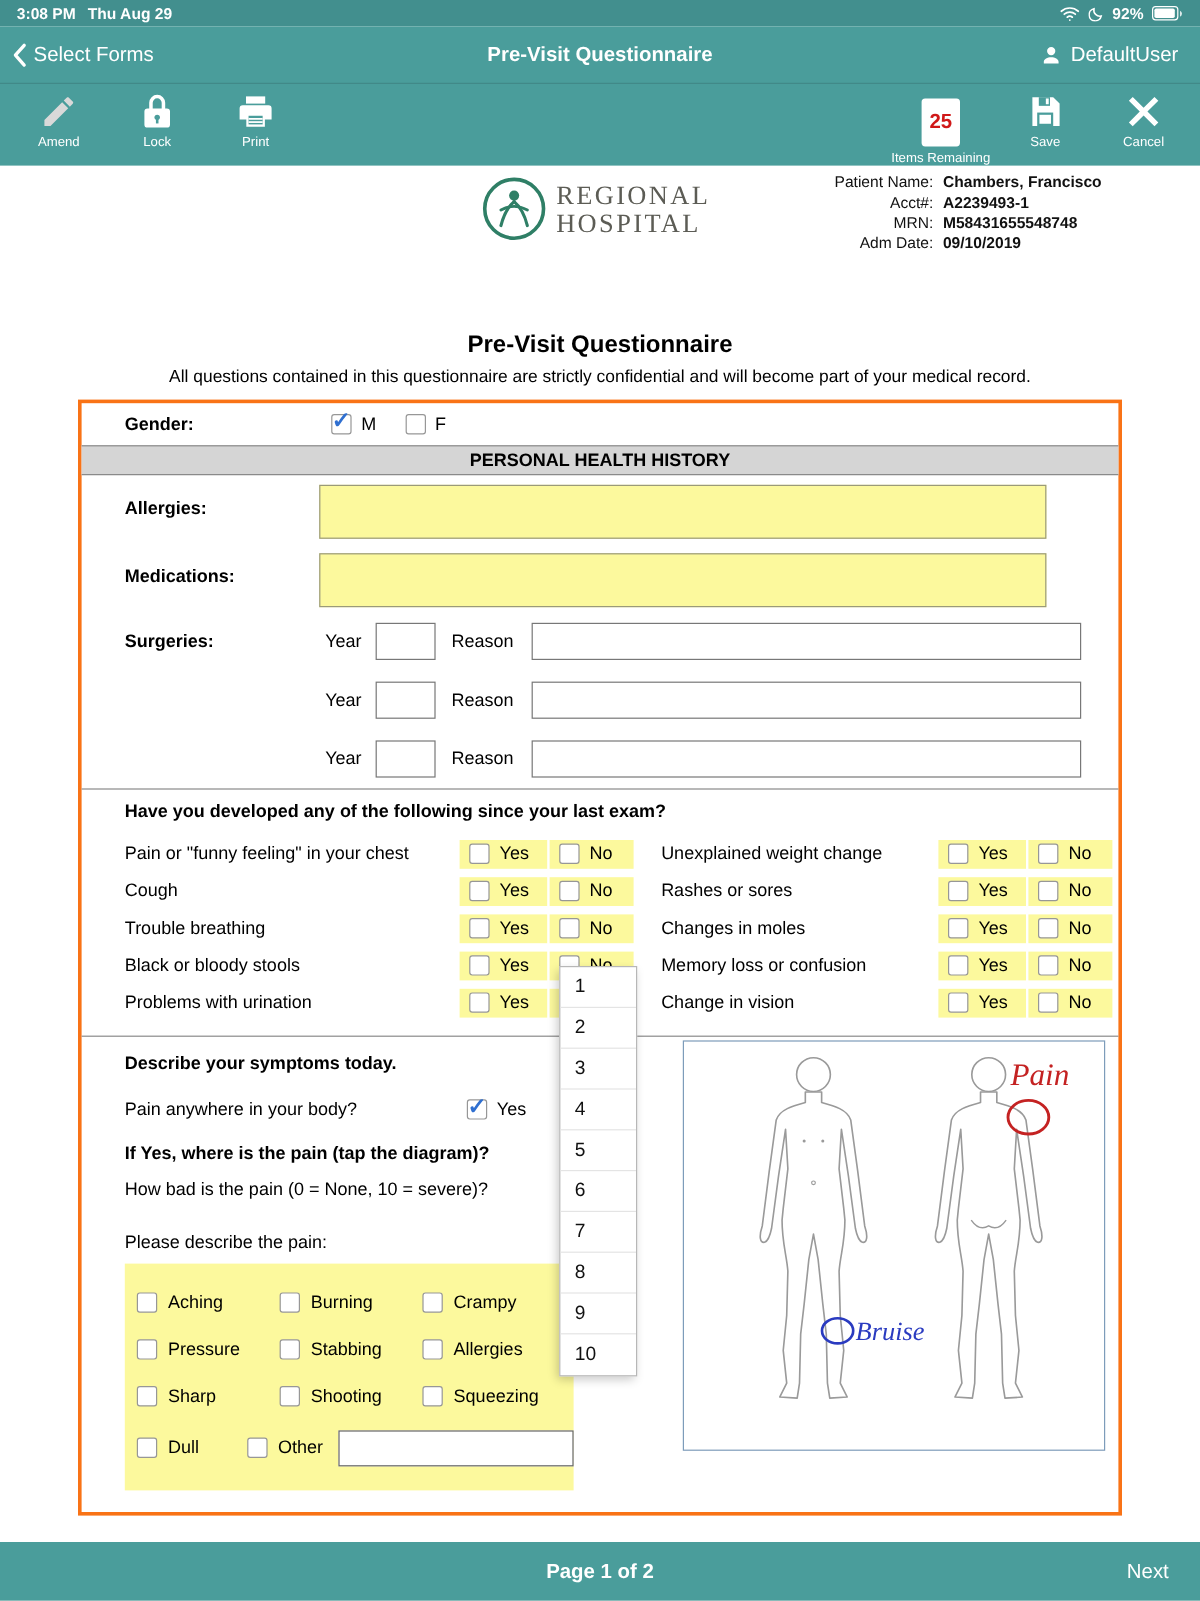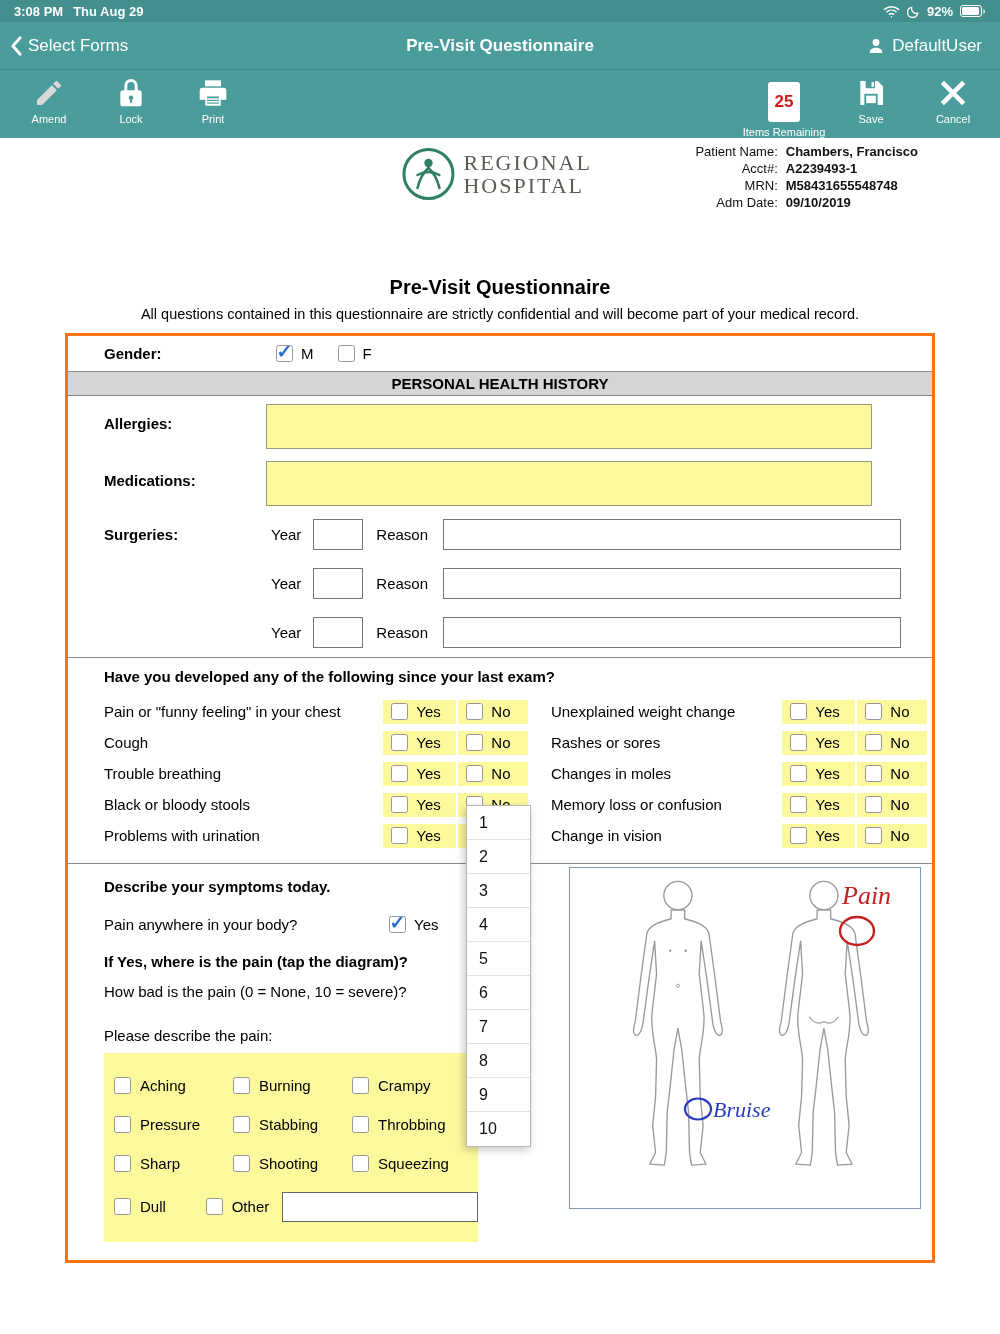--- a/index.html
+++ b/index.html
@@ -446,21 +446,21 @@
           <span class="pg-cell">
               <span class="cb"></span>
               <span>Pressure</span>
             </span>
           <span class="pg-cell">
               <span class="cb"></span>
               <span>Stabbing</span>
             </span>
           <span class="pg-cell">
               <span class="cb"></span>
-              <span>Throbbing</span>
+              <span>Allergies</span>
             </span>
         </div>
         <div class="pg-row">
           <span class="pg-cell">
               <span class="cb"></span>
               <span>Sharp</span>
             </span>
           <span class="pg-cell">
               <span class="cb"></span>
               <span>Shooting</span>
@@ -519,14 +519,18 @@
     <div class="dd-item">3</div>
     <div class="dd-item">4</div>
     <div class="dd-item">5</div>
     <div class="dd-item">6</div>
     <div class="dd-item">7</div>
     <div class="dd-item">8</div>
     <div class="dd-item">9</div>
     <div class="dd-item">10</div>
   </div>
 
+  <div class="footer">
+    <div class="footer-page">Page 1 of 2</div>
+    <div class="footer-next">Next</div>
+  </div>
 
 </div>
 
 </body></html>

